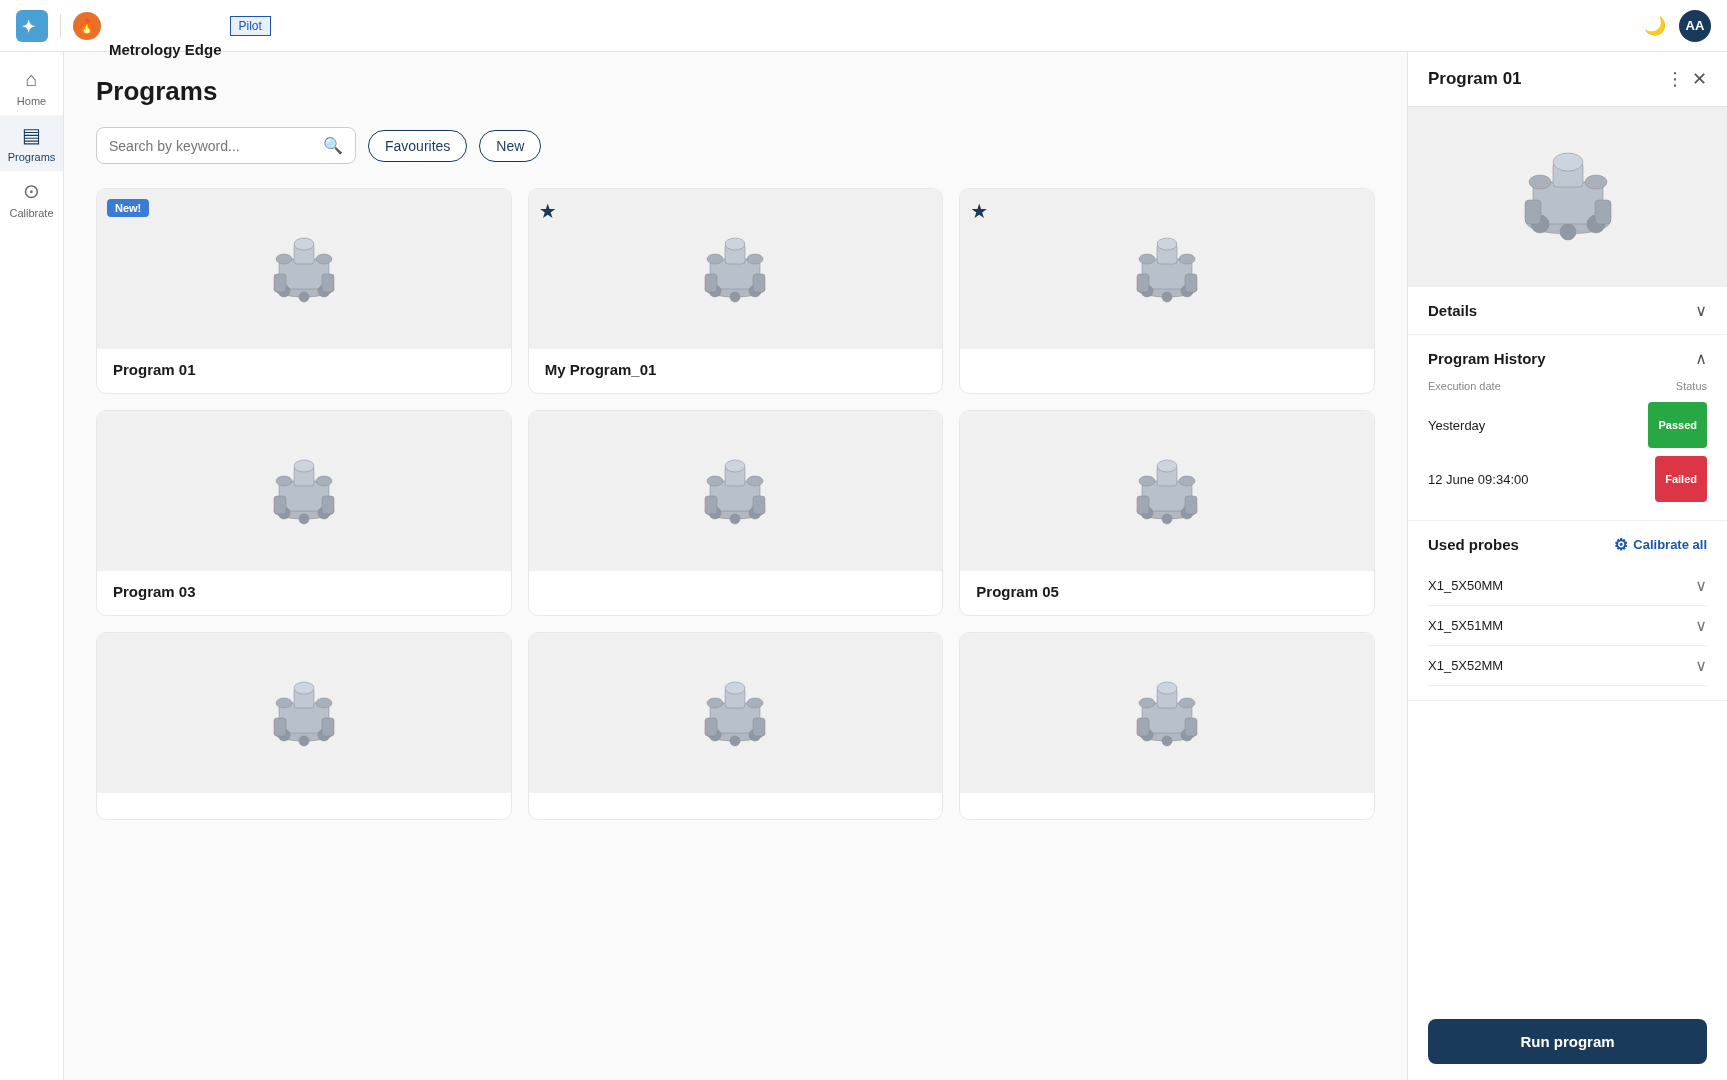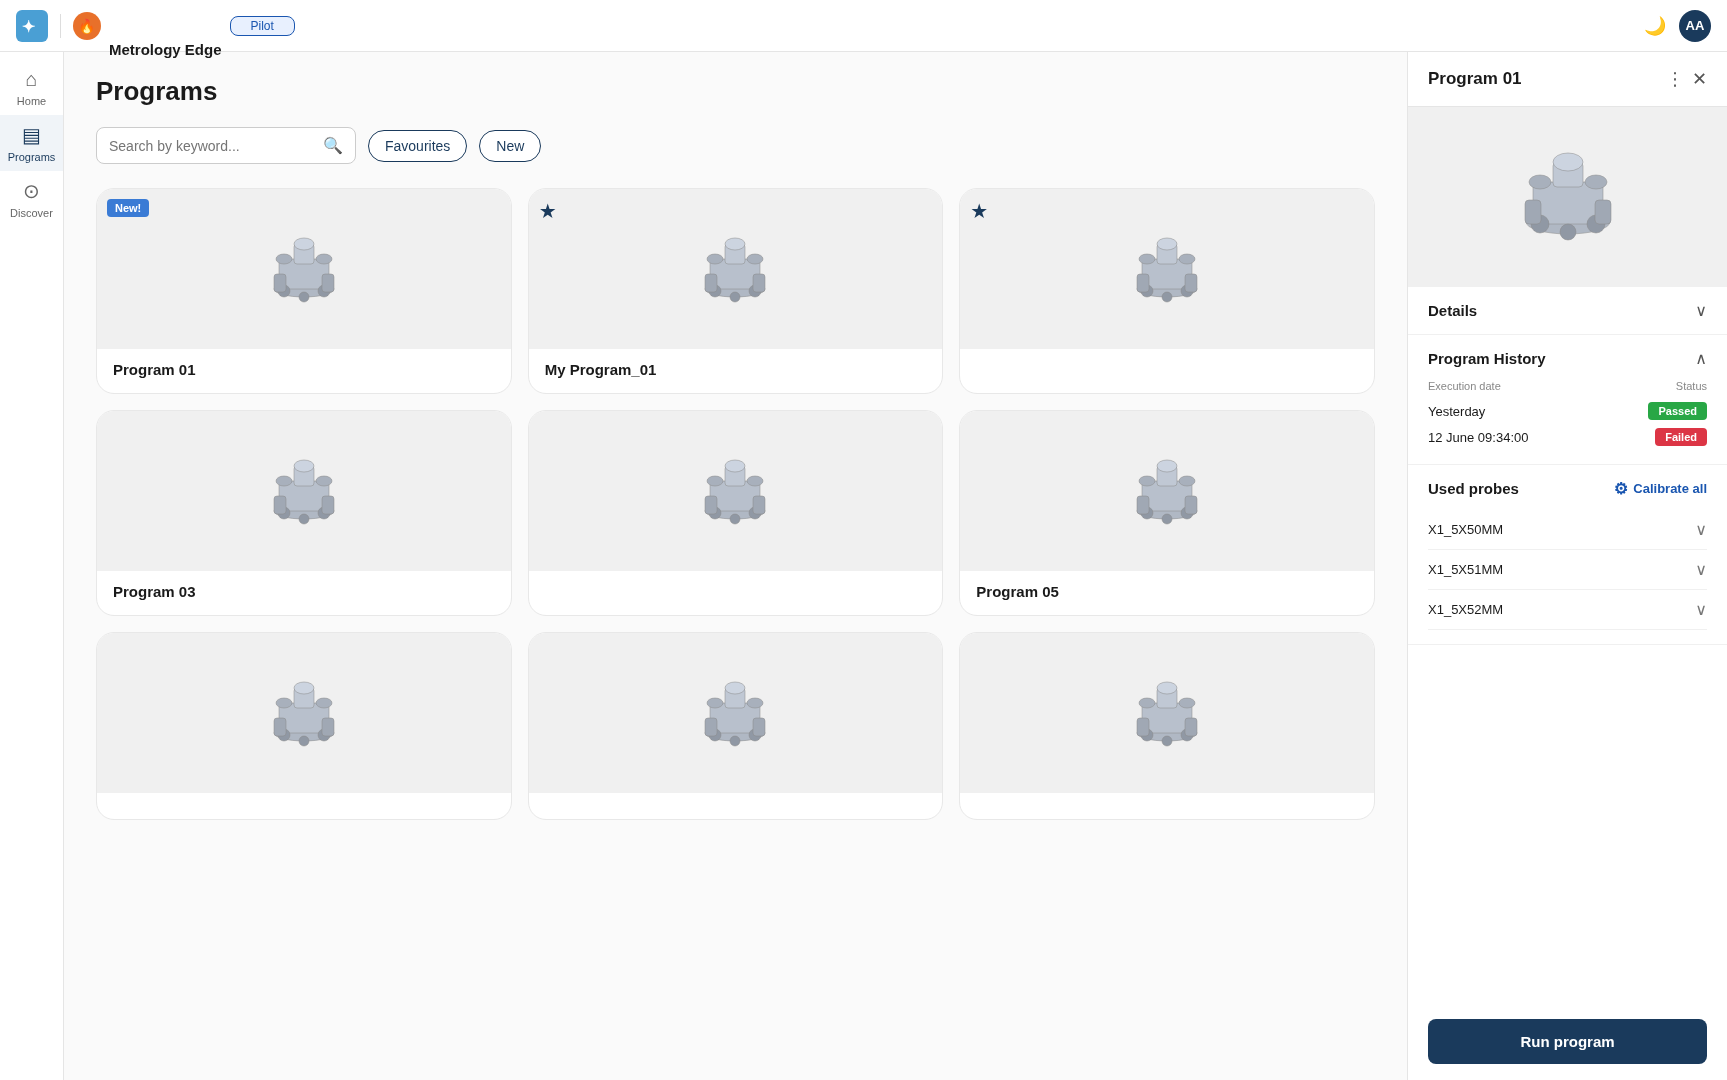--- a/index.html
+++ b/index.html
@@ -79,22 +79,22 @@
     .topbar-brand-name {
       font-weight: 600;
       font-size: 15px;
       color: #1a1a1a;
       margin-top: 48px;
     }
     .topbar-badge {
       background: #e8f0fe;
       color: #1a56b0;
       border: 1px solid #1a56b0;
-      border-radius: 8px;
-      padding: 2px 20px;
+      border-radius: 0;
+      padding: 2px 8px;
       font-size: 12px;
       font-weight: 500;
     }
     .topbar-spacer { flex: 1; }
     .topbar-actions {
       display: flex;
       align-items: center;
       gap: 12px;
     }
     .topbar-moon {
@@ -175,21 +175,21 @@
     }
 
     
     .programs-grid {
       display: grid;
       grid-template-columns: repeat(3, 1fr);
       gap: 16px;
     }
     .program-card {
       background: #fff;
-      border-radius: 18px;
+      border-radius: 10px;
       overflow: hidden;
       cursor: pointer;
       border: 1.5px solid #e8e8e8;
       transition: box-shadow 0.2s;
     }
     .card-image {
       background: #f0f0f0;
       height: 160px;
       display: flex;
       align-items: center;
@@ -301,21 +301,21 @@
       display: flex;
       justify-content: space-between;
       align-items: center;
       padding: 4px 0;
       gap: 20px;
     }
     .history-date { font-size: 13px; color: #1a1a1a; }
     .status-badge {
       font-size: 11px;
       font-weight: 600;
-      padding: 3px 10px;
+      padding: 17px 10px;
       border-radius: 4px;
       color: white;
     }
     .status-passed { background: #28a745; }
     .status-failed { background: #dc3545; }
 
     
     .probe-row {
       display: flex;
       align-items: center;
@@ -392,21 +392,21 @@
     <div class="sidebar-item">
       <span class="sidebar-icon">⌂</span>
       <span>Home</span>
     </div>
     <div class="sidebar-item active">
       <span class="sidebar-icon">▤</span>
       <span>Programs</span>
     </div>
     <div class="sidebar-item">
       <span class="sidebar-icon">⊙</span>
-      <span>Discover</span>
+      <span>Calibrate</span>
     </div>
   </div>
 
   <div class="content">
     <h1 class="page-title">Programs</h1>
 
     <div class="toolbar">
       <div class="search-box">
         <input type="text" placeholder="Search by keyword..." style="">
         <span class="search-icon">🔍</span>

